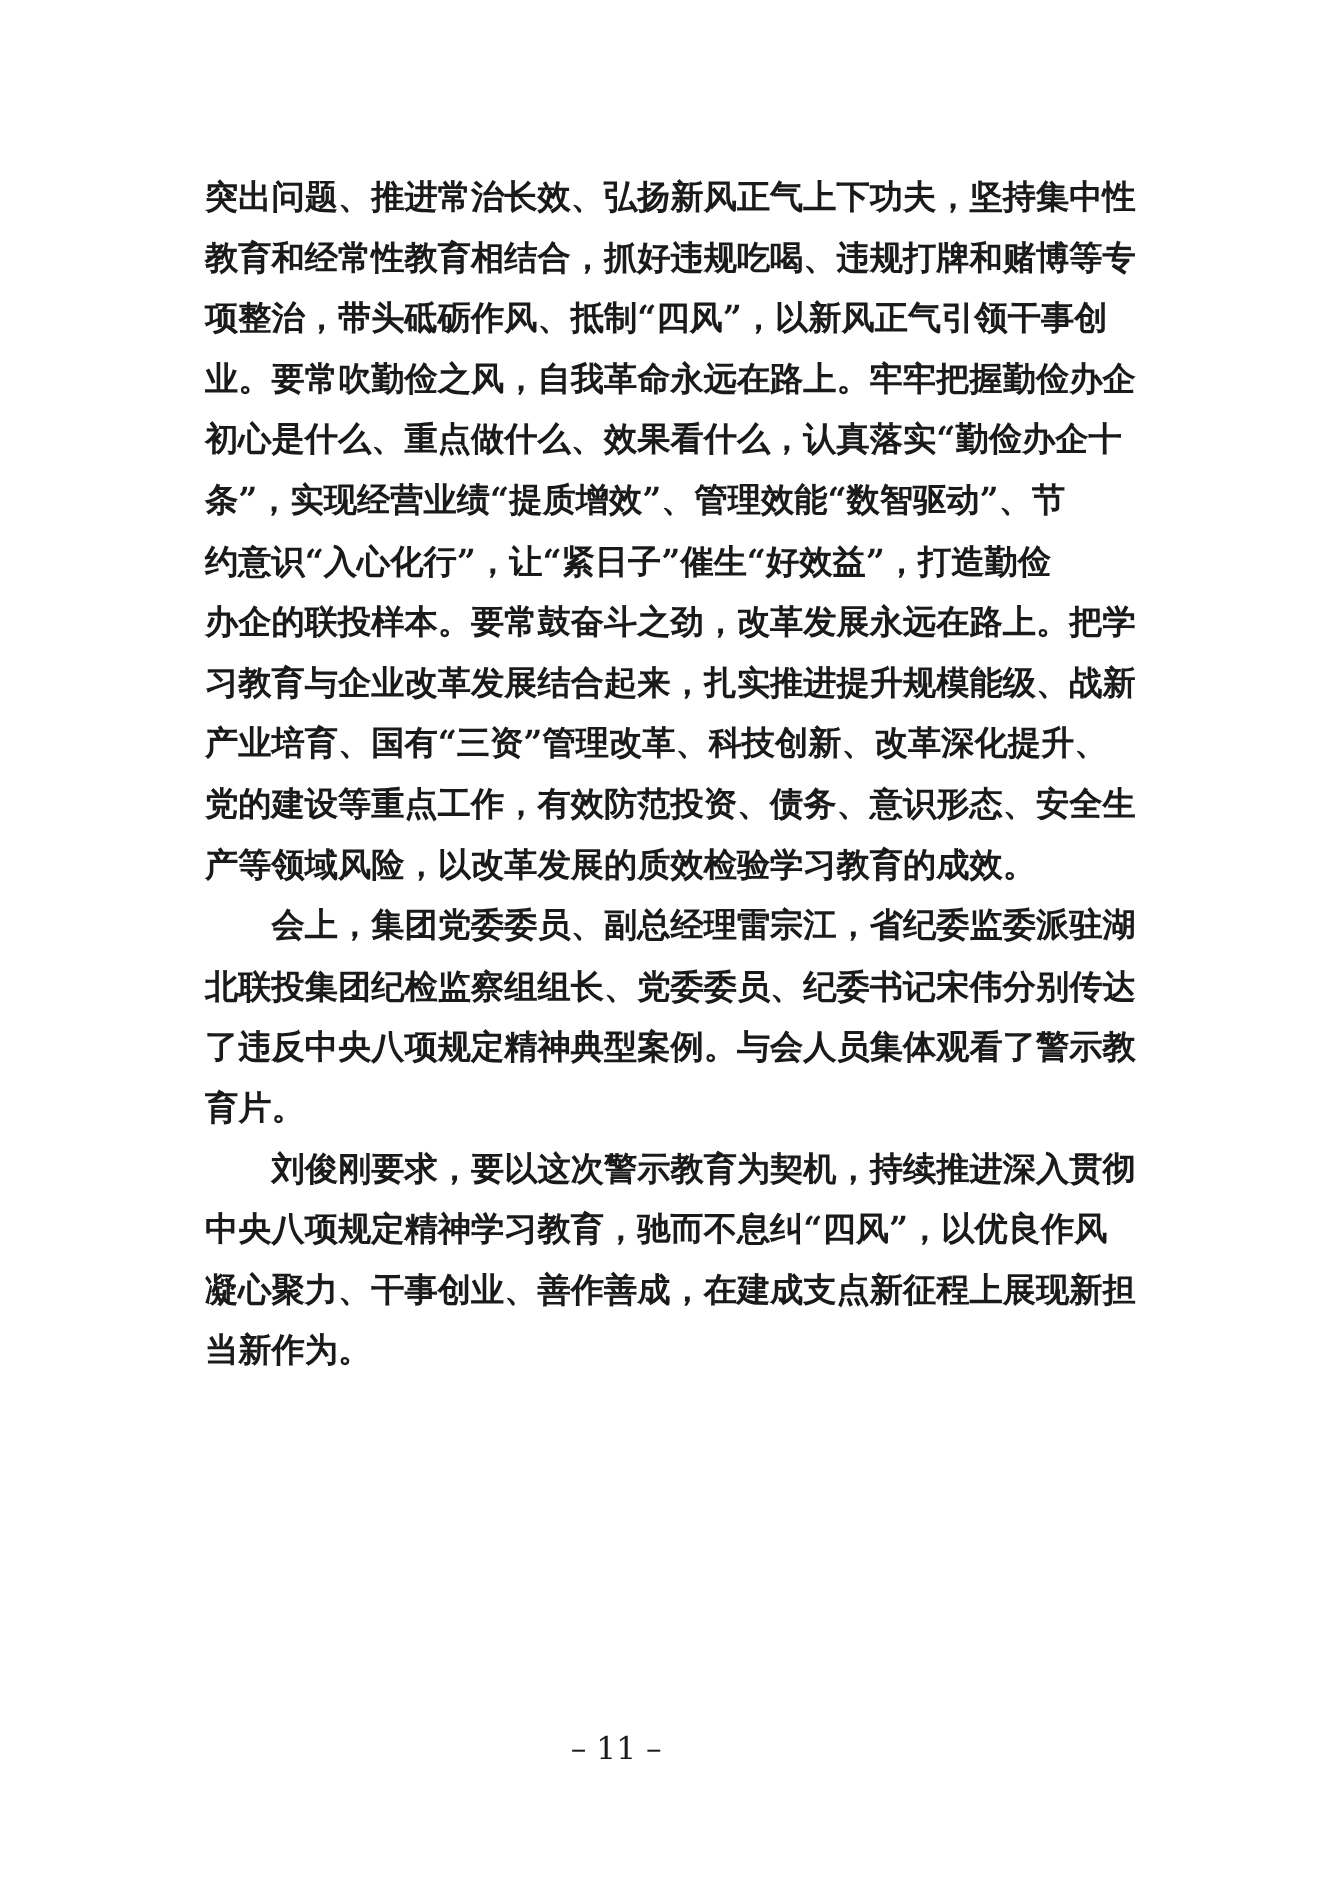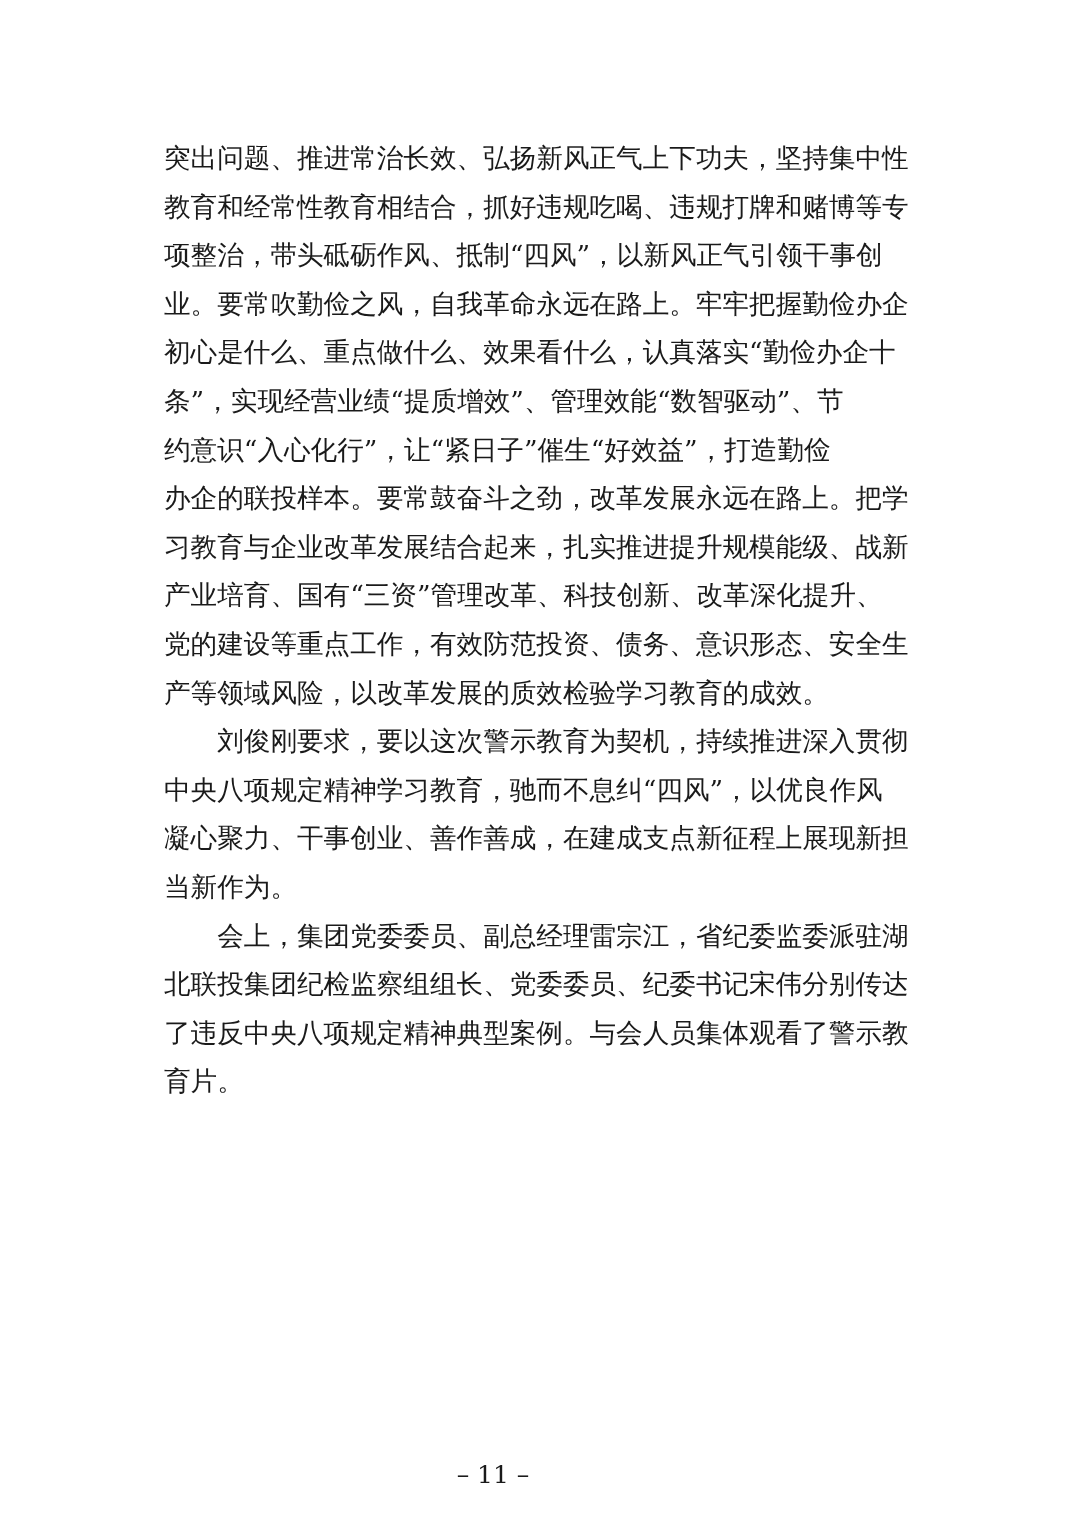--- a/index.html
+++ b/index.html
@@ -26,28 +26,28 @@
     width: 748px;
     color: #1a1a1a;
     font-size: 26.6px;
     line-height: 48.6px;
     text-align: justify;
   }
   .text-block p {
     margin: 0;
     padding: 0;
     white-space: pre-line; 
-    font-weight: 400;
+    font-weight: 700;
   }
   .para-indent-none { text-indent: 0; }
   .para-indent-2    { text-indent: 2em; }
   .para-indent-2x   { text-indent: 2.35em; }
   .page-number {
     position: absolute;
-    top: 1460px;
+    top: 1384px;
     left: 0;
     width: 934px;
     box-sizing: border-box;
     padding-left: 52px; 
     text-align: center;
     font-size: 25px;
     line-height: 30px;
     color: #1a1a1a;
   }
 </style>
@@ -62,25 +62,25 @@
 项整治，带头砥砺作风、抵制“四风”，以新风正气引领干事创
 业。要常吹勤俭之风，自我革命永远在路上。牢牢把握勤俭办企
 初心是什么、重点做什么、效果看什么，认真落实“勤俭办企十
 条”，实现经营业绩“提质增效”、管理效能“数智驱动”、节
 约意识“入心化行”，让“紧日子”催生“好效益”，打造勤俭
 办企的联投样本。要常鼓奋斗之劲，改革发展永远在路上。把学
 习教育与企业改革发展结合起来，扎实推进提升规模能级、战新
 产业培育、国有“三资”管理改革、科技创新、改革深化提升、
 党的建设等重点工作，有效防范投资、债务、意识形态、安全生
 产等领域风险，以改革发展的质效检验学习教育的成效。</p>
+    <p class="para-indent-2">会上，集团党委委员、副总经理雷宗江，省纪委监委派驻湖
+北联投集团纪检监察组组长、党委委员、纪委书记宋伟分别传达
+了违反中央八项规定精神典型案例。与会人员集体观看了警示教
+育片。</p>
     <p class="para-indent-2">刘俊刚要求，要以这次警示教育为契机，持续推进深入贯彻
 中央八项规定精神学习教育，驰而不息纠“四风”，以优良作风
 凝心聚力、干事创业、善作善成，在建成支点新征程上展现新担
 当新作为。</p>
-    <p class="para-indent-2">会上，集团党委委员、副总经理雷宗江，省纪委监委派驻湖
-北联投集团纪检监察组组长、党委委员、纪委书记宋伟分别传达
-了违反中央八项规定精神典型案例。与会人员集体观看了警示教
-育片。</p>
   </div>
 
   <div class="page-number">– 11 –</div>
 
 </div>
 
 </body></html>

